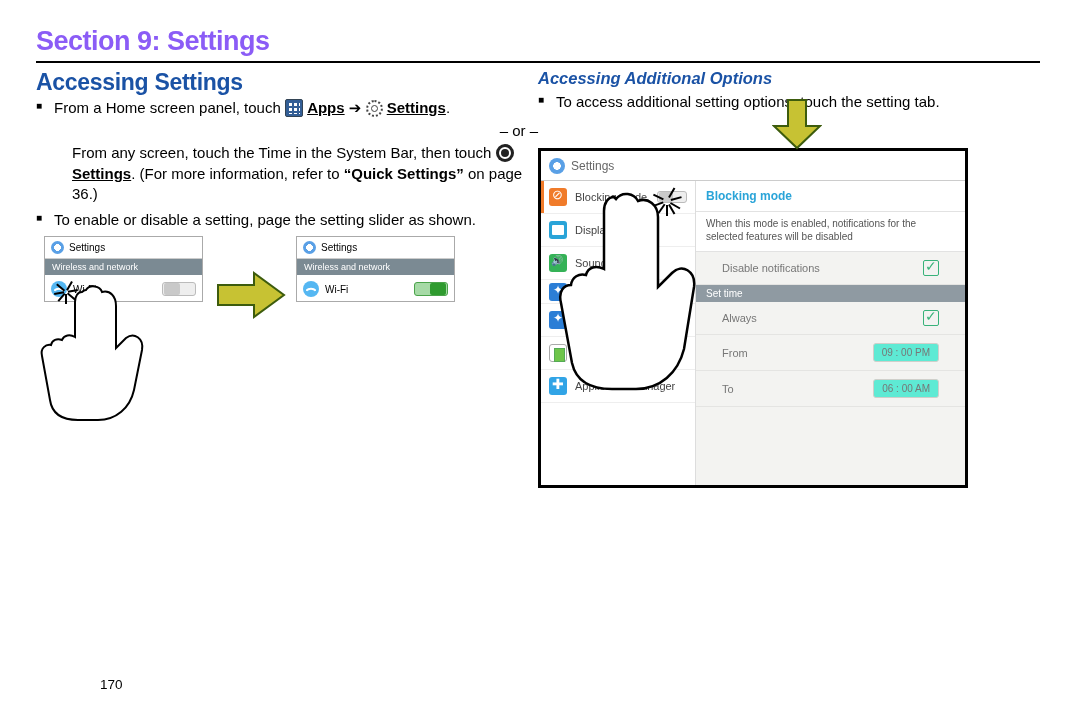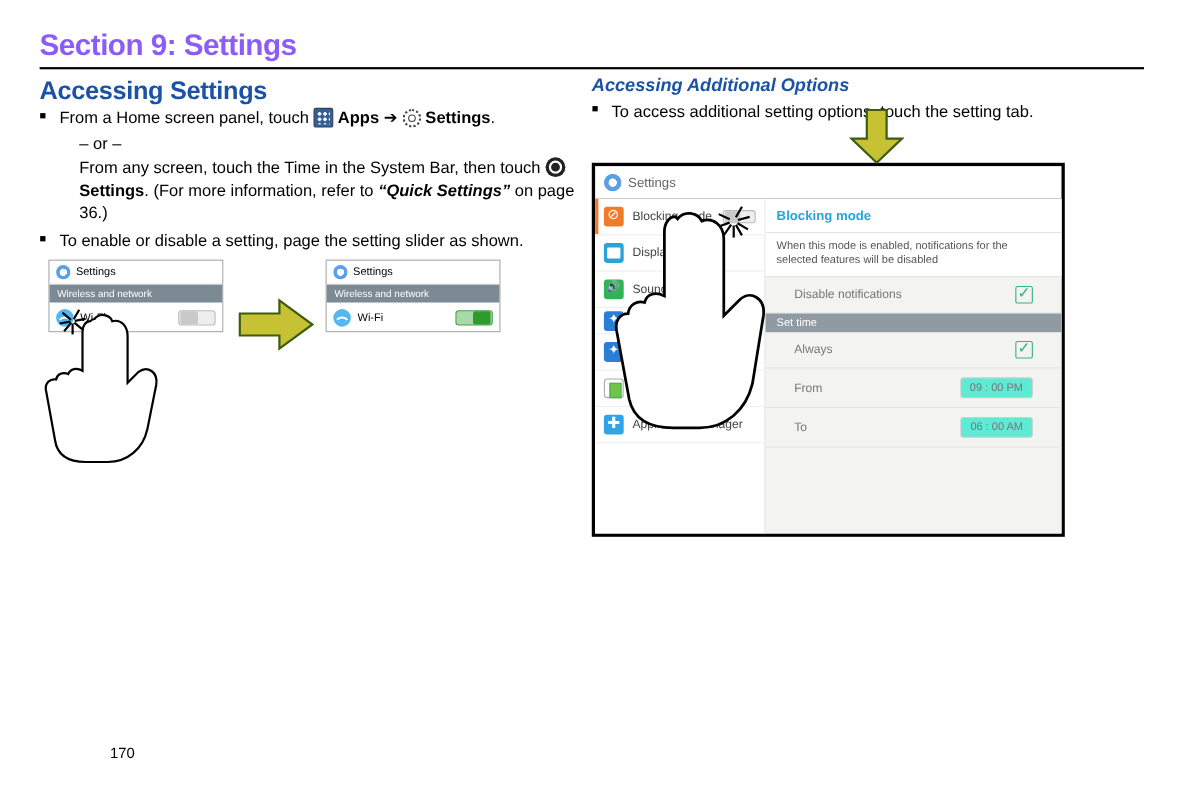--- a/index.html
+++ b/index.html
@@ -17,23 +17,23 @@
   .section-title { color: #8b5cf6; font-weight: 900; font-size: 27px; letter-spacing: -0.5px; margin: 0 0 4px 0; }
   .hr { height: 2px; background: #000; margin: 2px 0 6px 0; }
   .cols { display: flex; }
   .col { width: 50%; }
   .h2 { color: #1a52a5; font-weight: 900; font-size: 23px; margin: 0 0 2px 0; letter-spacing: -0.3px; }
   .h3 { color: #1a52a5; font-weight: 900; font-style: italic; font-size: 16.5px; margin: 6px 0 4px 0; }
   .list { padding: 0 0 0 18px; margin: 0; }
   .list > li { list-style: none; position: relative; line-height: 1.35; margin: 0 0 4px 0; }
   .list > li::before { content: "■"; position: absolute; left: -18px; top: 1px; font-size: 10px; }
   .plain { padding-left: 36px; line-height: 1.35; margin: 0 0 6px 0; }
-  .or { padding-left: 36px; margin: 2px 0 4px 0; }
-  b { font-weight: 700; }
-  .ibold { font-style: italic; font-weight: 700; }
+  .or { padding-left: 36px; margin: 2px 0 4px 0; text-align: right; }
+  b { font-weight: 700; text-decoration: underline; }
+  .ibold { font-weight: 700; }
   .icon { display: inline-block; vertical-align: -3px; }
   .page-num { position: absolute; left: 100px; bottom: 28px; font-size: 13.5px; }
 
   
   .apps-grid { width: 18px; height: 18px; background:#335e96; border:1px solid #345; border-radius:2px; position:relative; vertical-align:-4px; }
   .apps-grid::after { content:""; position:absolute; inset:2px; background:
     radial-gradient(circle, #fff 40%, transparent 45%) 0 0/5px 5px; }
   .gear-dark { width:18px; height:18px; background:#222; border-radius:50%; position:relative; vertical-align:-4px; }
   .gear-dark::after { content:""; position:absolute; inset:3px; border:2px solid #fff; border-radius:50%; }
   .gear-white { width:17px; height:17px; border-radius:50%; border:2px dotted #444; position:relative; vertical-align:-4px; }

